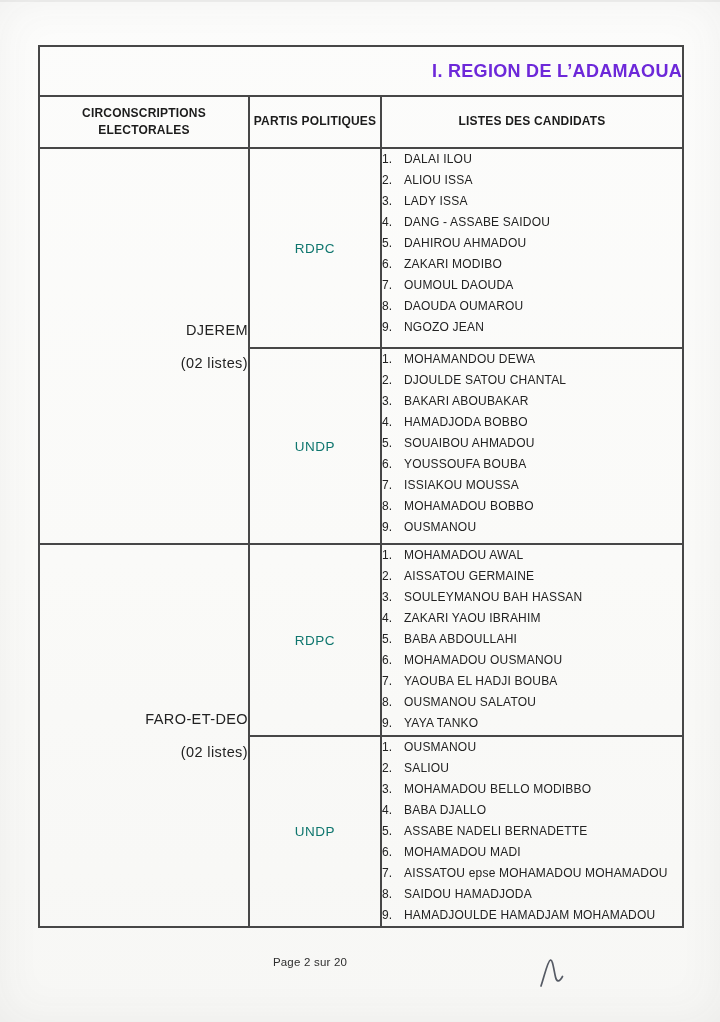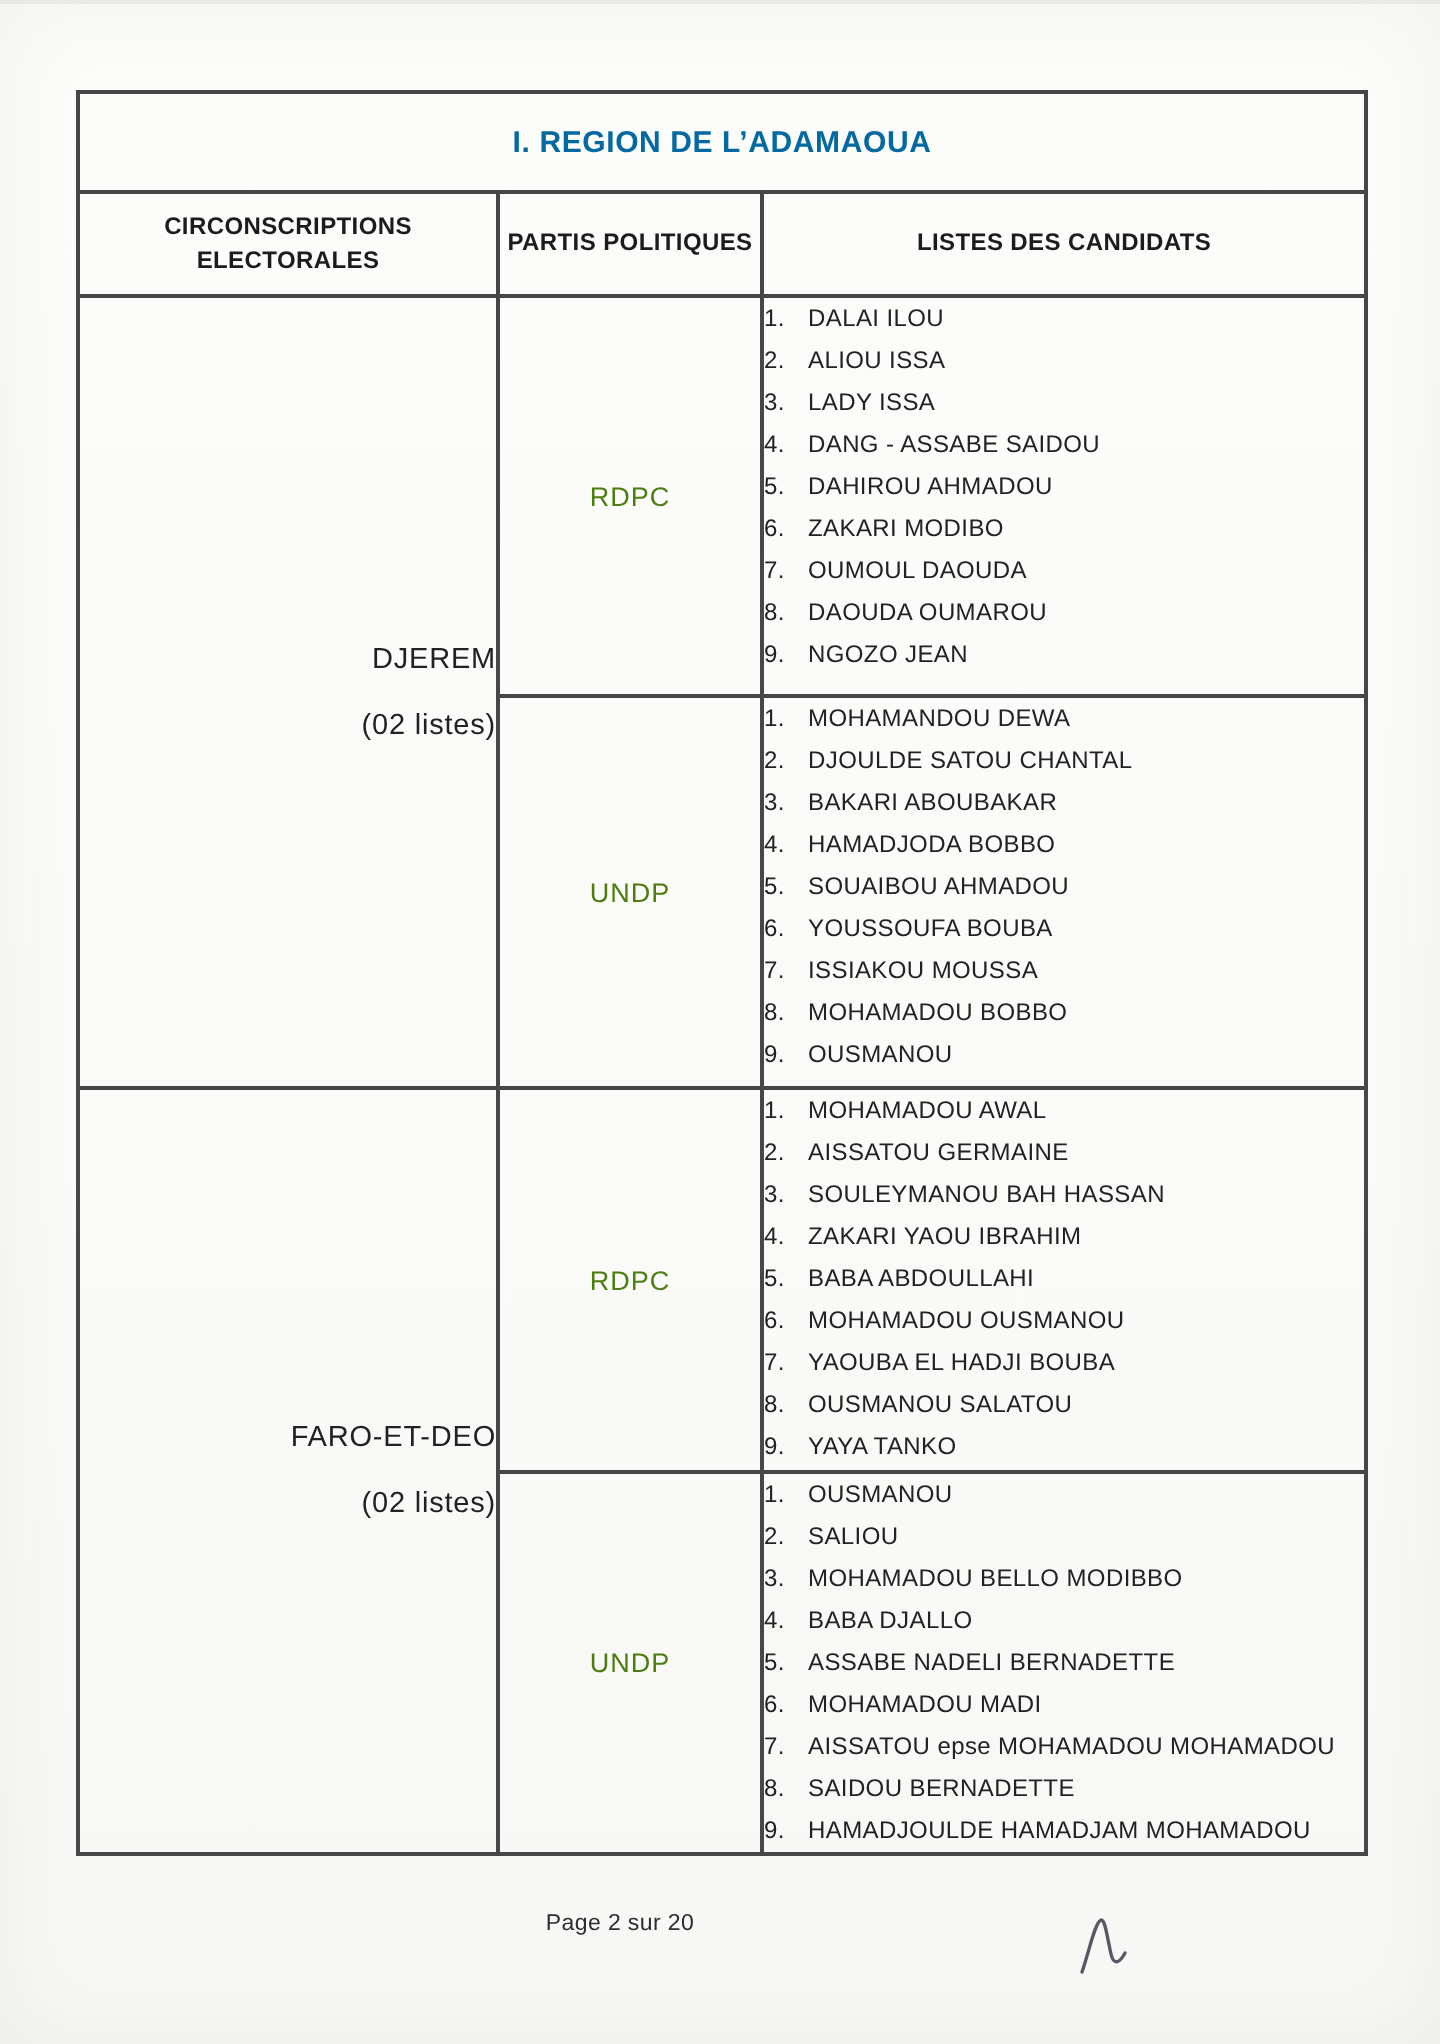--- a/index.html
+++ b/index.html
@@ -15,37 +15,37 @@
   }
   table.main{
     position:absolute;left:38px;top:45px;width:644px;
     border-collapse:collapse;table-layout:fixed;
     color:#222;
   }
   table.main th, table.main td{
     border:2px solid #474747;padding:0;background:transparent;
   }
   td.title-cell{
-    height:48px;text-align:center;vertical-align:middle;
-    font-size:15px;font-weight:bold;letter-spacing:0.3px;color:#0369a1;
+    height:48px;text-align:right;vertical-align:middle;
+    font-size:18px;font-weight:bold;letter-spacing:0.3px;color:#6d28d9;
     border-bottom:7px double #474747;
   }
   th.head-cell{
     height:50px;text-align:center;vertical-align:middle;
     font-size:12px;font-weight:bold;line-height:1.45;letter-spacing:0.2px;
     color:#1c1c1c;padding:2px 18px;
   }
   td.const-cell{
     text-align:right;vertical-align:middle;font-size:14.5px;color:#222;
     letter-spacing:0.4px;
   }
   .const-name{margin-bottom:17px;}
   td.party-cell{
     text-align:center;vertical-align:middle;font-size:13.5px;
-    letter-spacing:0.5px;color:#4d7c0f;
+    letter-spacing:0.5px;color:#0f766e;
   }
   td.cand-cell{vertical-align:top;padding:6px 4px 2px 9px;}
   ol.cand-list{list-style:none;margin:0;padding:0;}
   ol.cand-list li{
     display:flex;line-height:21px;font-size:12px;color:#222;
     letter-spacing:0.2px;white-space:nowrap;
   }
   .num{flex:0 0 22px;width:22px;}
   .h1{height:198px;} .h2{height:194px;} .h3{height:190px;} .h4{height:189px;}
   .footer-label{
@@ -246,21 +246,21 @@
             <li>
             <span class="num">6.</span>
             <span class="nm">MOHAMADOU MADI</span>
           </li>
             <li>
             <span class="num">7.</span>
             <span class="nm">AISSATOU epse MOHAMADOU MOHAMADOU</span>
           </li>
             <li>
             <span class="num">8.</span>
-            <span class="nm">SAIDOU BERNADETTE</span>
+            <span class="nm">SAIDOU HAMADJODA</span>
           </li>
             <li>
             <span class="num">9.</span>
             <span class="nm">HAMADJOULDE HAMADJAM MOHAMADOU</span>
           </li>
           </ol>
     </td>
   </tr>
   </tbody>
 </table>

